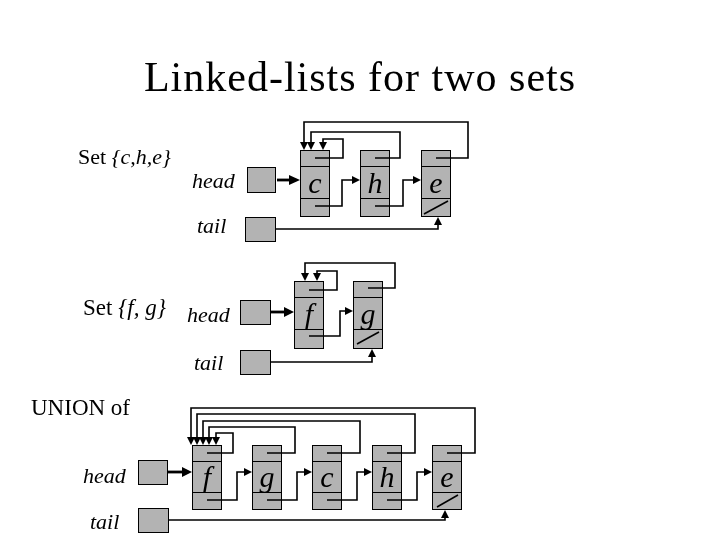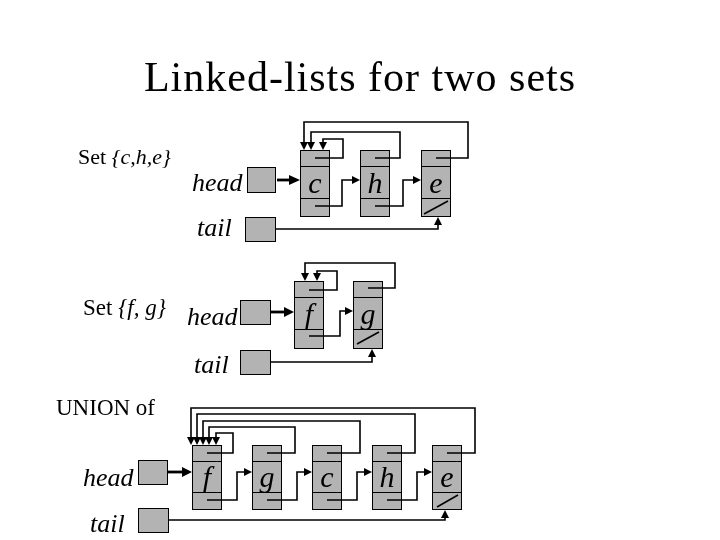--- a/index.html
+++ b/index.html
@@ -15,21 +15,21 @@
     background:var(--background);overflow:hidden;
     font-family:"Liberation Serif", serif;color:var(--text);
   }
   .abs{position:absolute;}
   .title{
     left:0;right:0;top:53px;text-align:center;
     font-size:42px;letter-spacing:1px;white-space:nowrap;
   }
   .setlabel{font-size:22px;white-space:nowrap;}
   .setlabel .it{font-style:italic;}
-  .ptrlabel{font-size:26px;font-style:italic;white-space:nowrap;}
+  .ptrlabel{font-size:22px;font-style:italic;white-space:nowrap;}
   .unionlabel{font-size:23px;line-height:23px;white-space:nowrap;}
   .pbox{
     background:var(--box_fill);
     border:1.6px solid var(--line);
     box-sizing:border-box;
   }
   .node{
     position:absolute;width:30px;
     background:var(--box_fill);
     border:1.6px solid var(--line);
@@ -105,21 +105,21 @@
     <div class="cell bot"></div>
   </div>
   <div class="node r2" style="left:353px;">
     <div class="cell top"></div>
     <div class="cell mid">
         <span class="letter">g</span>
       </div>
     <div class="cell bot"></div>
   </div>
 
-  <div class="abs unionlabel" style="left:31px;top:396px;margin-left:25px;">
+  <div class="abs unionlabel" style="left:31px;top:396px;">
     <div>UNION of</div>
   </div>
 
   <div class="abs ptrlabel" style="left:83px;top:463px;">head</div>
   <div class="abs pbox" style="left:138px;top:460px;width:30px;height:25px;"></div>
 
   <div class="abs ptrlabel" style="left:90px;top:509px;">tail</div>
   <div class="abs pbox" style="left:138px;top:508px;width:31px;height:25px;"></div>
 
   <div class="node r3" style="left:192px;">

